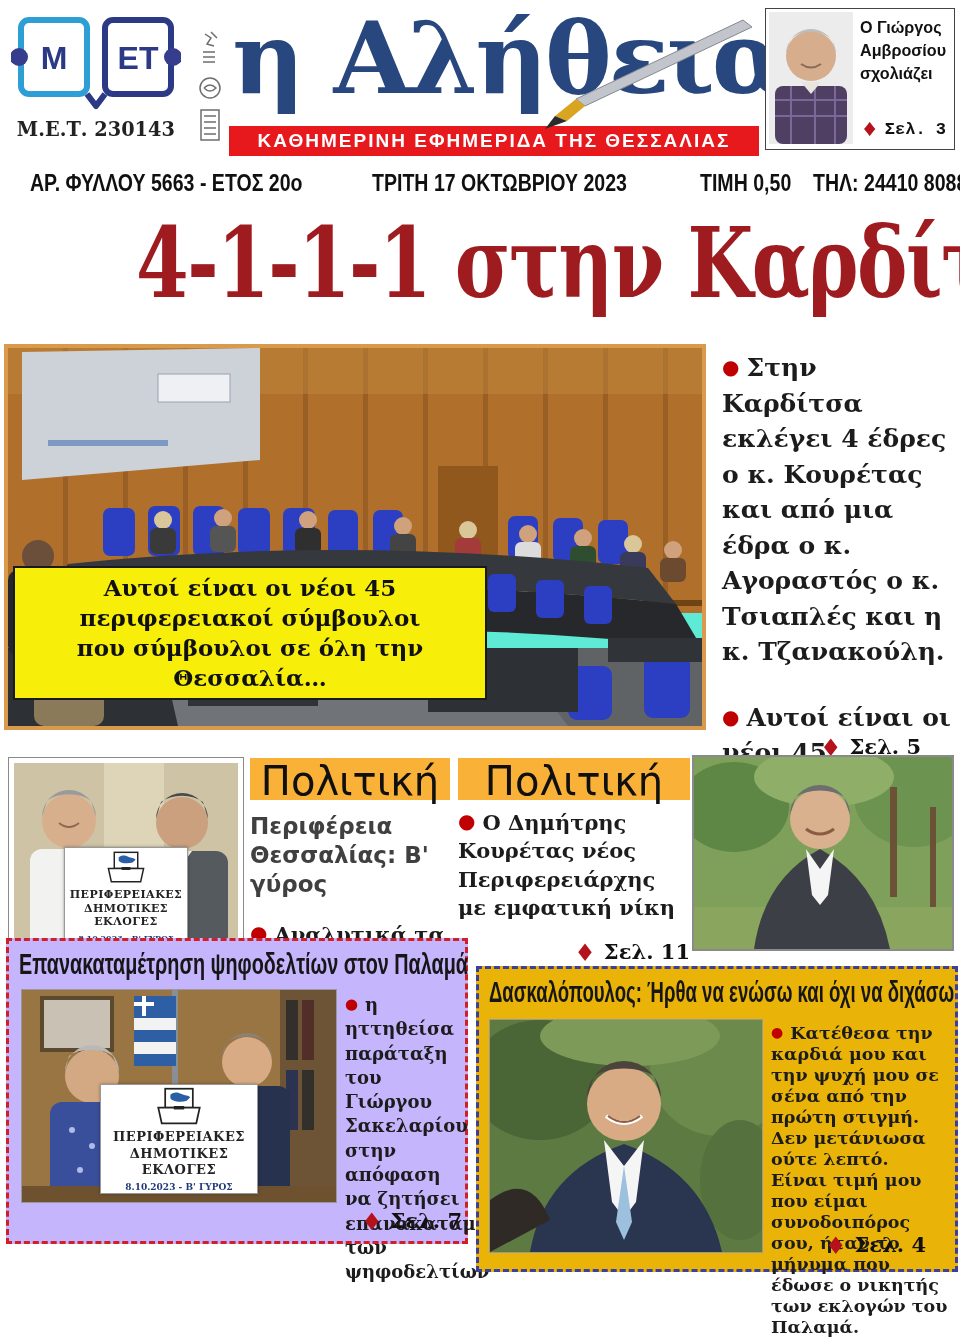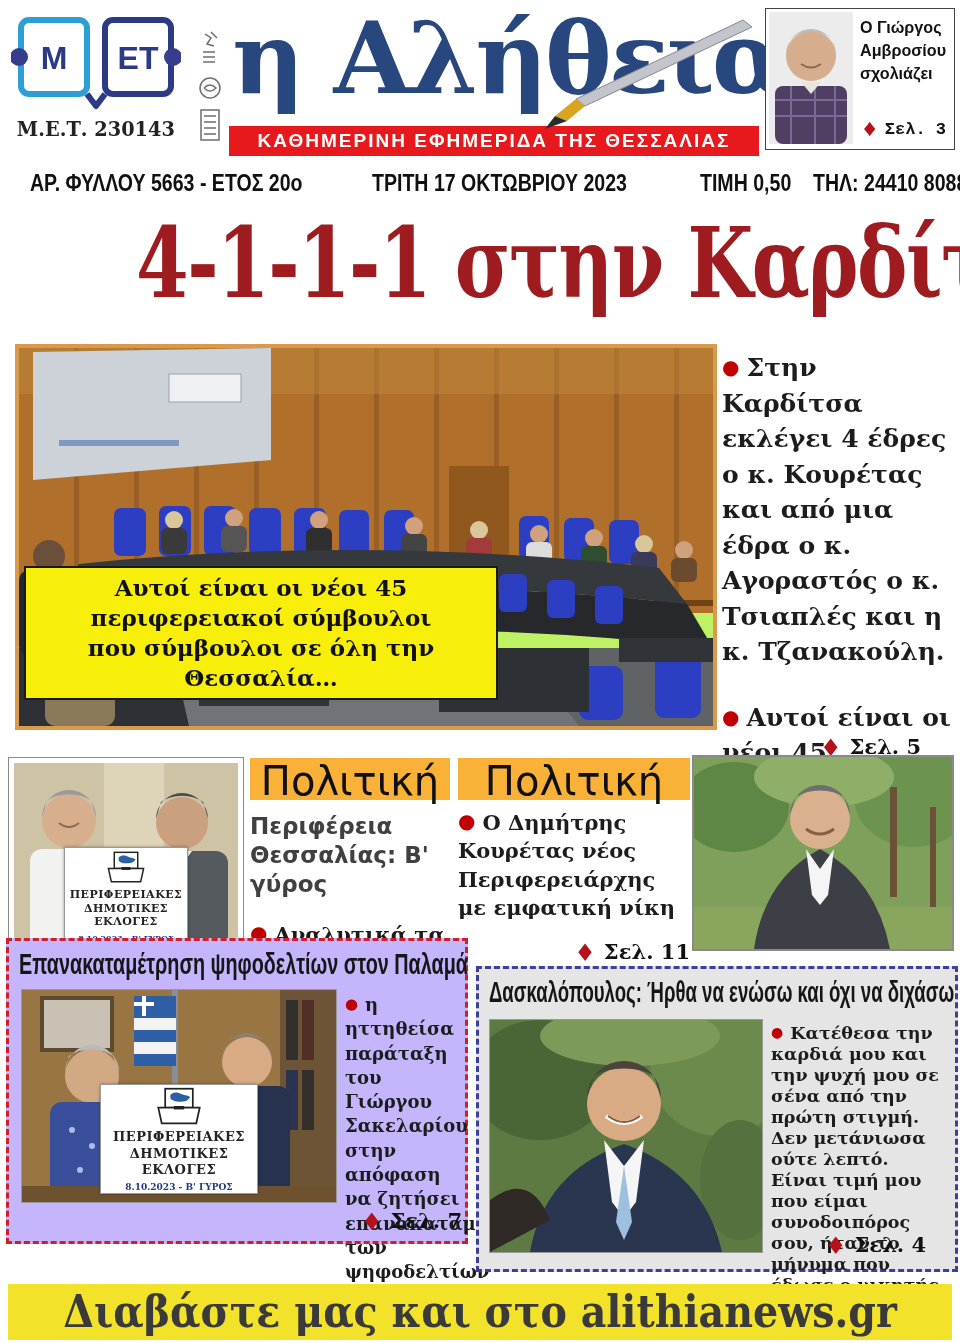--- a/index.html
+++ b/index.html
@@ -28,22 +28,22 @@
   .info-bar{position:absolute;top:170px;left:0;width:960px;height:30px;font-weight:bold;font-size:23px;color:#101010;}
   .info-bar span{position:absolute;display:inline-block;transform:scaleX(.85);transform-origin:left center;white-space:nowrap;}
   .ib-issue{left:30px;}  .ib-date{left:372px;}  .ib-price{left:700px;}  .ib-phone{left:813px;}
 
   
   .headline{position:absolute;top:210px;left:0;width:960px;text-align:center;margin:0;
             color:#9e1c1f;font-family:"DejaVu Serif",serif;font-weight:bold;font-size:97px;line-height:1.1;}
   .headline span{display:inline-block;transform:scaleX(.78);letter-spacing:-2px;white-space:nowrap;}
 
   
-  .main-photo{position:absolute;left:15px;top:344px;width:694px;height:378px;border:4px solid #d99a4b;
-              background:#bef264;overflow:hidden;}
+  .main-photo{position:absolute;left:4px;top:344px;width:694px;height:378px;border:4px solid #d99a4b;
+              background:#5eead4;overflow:hidden;}
   .main-caption{position:absolute;left:5px;bottom:26px;width:458px;background:#f7ee0a;border:2px solid #1a1a1a;
                 padding:5px 6px;text-align:center;font-family:"DejaVu Serif",serif;font-weight:bold;
                 font-size:23px;line-height:1.3;color:#111;z-index:2;}
   .main-col{position:absolute;left:722px;top:350px;width:234px;
             font-family:"DejaVu Serif",serif;font-weight:bold;font-size:25px;line-height:1.42;color:#1c1c1c;}
   .main-col p{margin:0 0 30px 0;}
   .dot{color:#c00000;font-size:20px;margin-right:7px;vertical-align:2px;}
   .pref{font-family:"DejaVu Serif",serif;font-weight:bold;font-size:21px;color:#111;white-space:nowrap;}
   .dia{color:#b5121b;font-size:24px;margin-right:8px;vertical-align:-2px;}
   .main-ref{position:absolute;left:820px;top:733px;}
@@ -56,21 +56,21 @@
   .pol-a{left:250px;width:200px;}
   .pol-b{left:458px;width:232px;}
   .pol-bar{height:42px;background:#f9b237;text-align:center;font-family:"DejaVu Sans",sans-serif;
            font-weight:400;font-size:40px;line-height:46px;color:#101010;}
   .pol-title{margin-top:12px;font-family:"DejaVu Sans",sans-serif;font-weight:bold;font-size:23px;line-height:1.25;color:#404040;}
   .pol-bullet{margin-top:22px;font-family:"DejaVu Serif",serif;font-weight:bold;font-size:21px;line-height:1.35;color:#1c1c1c;}
   .pol-ref{margin-top:16px;text-align:right;}
 
   
   .box-left{position:absolute;left:6px;top:938px;width:456px;height:300px;border:3px dashed #cf2027;background:#c4b5fd;}
-  .box-right{position:absolute;left:476px;top:966px;width:476px;height:300px;border:3px dashed #3c3f9e;background:#e5e5e5;}
+  .box-right{position:absolute;left:476px;top:966px;width:476px;height:300px;border:3px dashed #3c3f9e;background:#eab308;}
   .box-title{position:absolute;left:10px;top:6px;font-weight:bold;font-size:30px;color:#161616;white-space:nowrap;
              transform-origin:left center;}
   .bt-l{transform:scaleX(.66);}
   .bt-r{transform:scaleX(.62);}
   .bl-photo{position:absolute;left:12px;top:48px;width:314px;height:212px;border:1px solid #999;}
   .bl-col{position:absolute;left:336px;top:52px;width:116px;
           font-family:"DejaVu Serif",serif;font-weight:bold;font-size:18px;line-height:1.35;color:#1c1c1c;}
   .bl-ref{position:absolute;left:352px;top:266px;}
   .br-photo{position:absolute;left:10px;top:50px;width:272px;height:232px;border:1px solid #999;}
   .br-col{position:absolute;left:292px;top:54px;width:178px;
@@ -385,17 +385,14 @@
         <path d="M40,232 q14,-80 94,-108 q80,28 98,108 z" fill="#2a3550"></path>
         <path d="M114,120 l20,26 l20,-26 l-8,62 l-12,16 l-12,-16 z" fill="#f5f5f5"></path>
         <path d="M134,146 l-8,56 l8,18 l8,-18 z" fill="#9cc0dd"></path>
         <path d="M0,180 q40,-30 60,20 l-60,32 z" fill="#2f2a26"></path>
       </svg>
     </figure>
     <div class="br-col"><span class="dot" style="font-size:14px">●</span><span>Κατέθεσα την καρδιά μου και την ψυχή μου σε σένα από την πρώτη στιγμή. Δεν μετάνιωσα ούτε λεπτό. Είναι τιμή μου που είμαι συνοδοιπόρος σου, ήταν το μήνυμα που έδωσε ο νικητής των εκλογών του Παλαμά.</span></div>
     <div class="pref br-ref"><span class="dia">♦</span><span>Σελ. 4</span></div>
   </article>
 
-  <footer class="footer-banner">
-    <span>Διαβάστε μας και στο alithianews.gr</span>
-  </footer>
 
 </div>
 
 </body></html>

